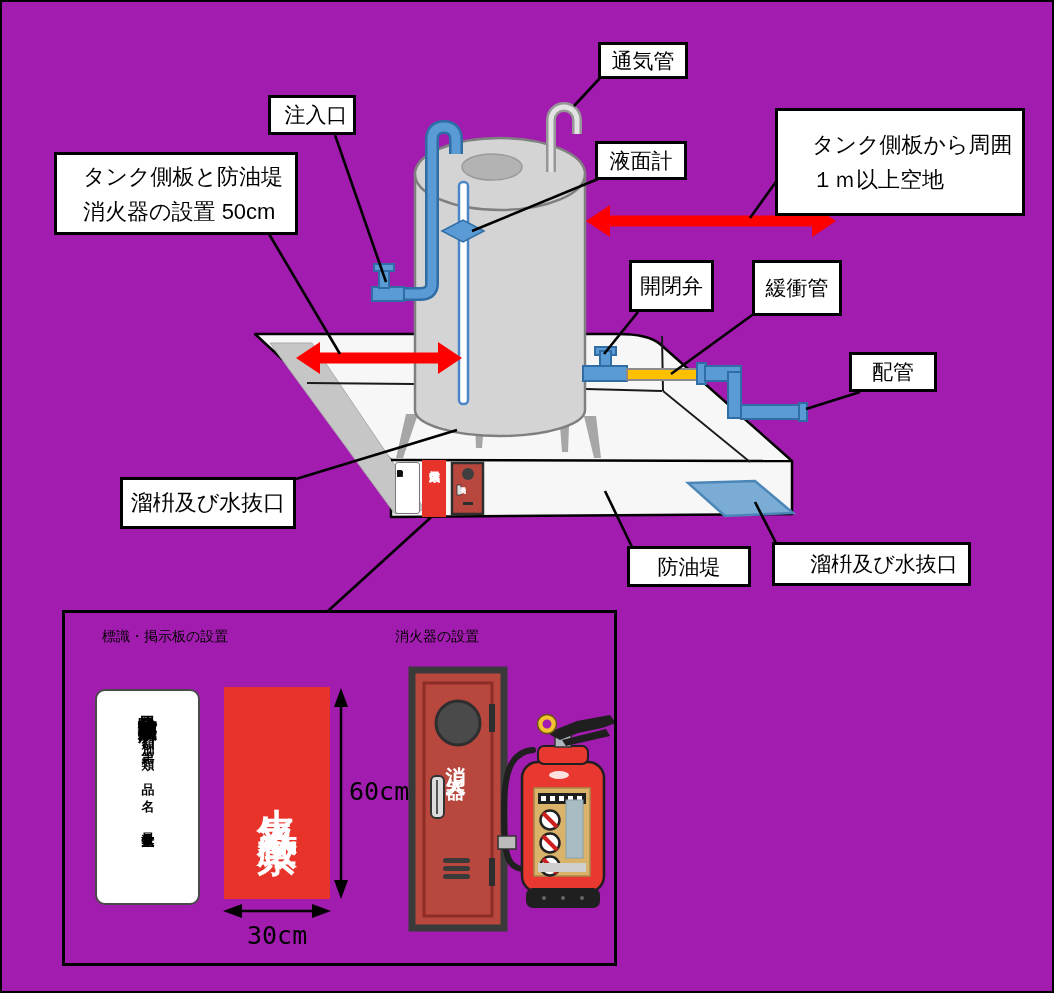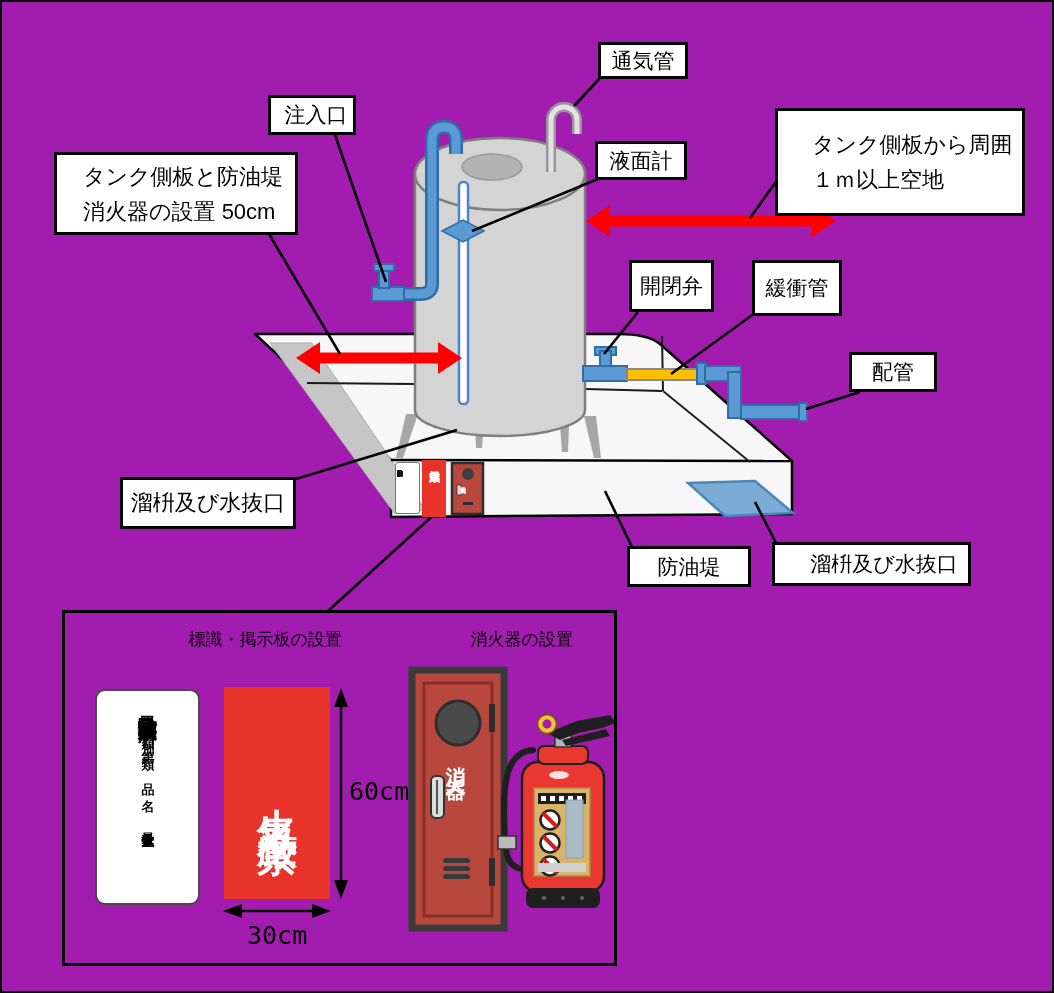--- a/index.html
+++ b/index.html
@@ -10,21 +10,21 @@
   }
   #art{position:absolute;left:0;top:0;z-index:1;}
   .lbl{
     position:absolute;z-index:3;background:#fff;border:3px solid #000;
     display:flex;align-items:center;justify-content:center;
     font-size:21px;white-space:nowrap;box-sizing:border-box;
   }
   .lbl.two{flex-direction:column;align-items:flex-start;justify-content:center;font-size:22px;line-height:35px;}
   .panel{position:absolute;z-index:2;border:3px solid #000;box-sizing:border-box;pointer-events:none;}
   .ptxt{position:absolute;z-index:3;}
-  .hdr{font-size:17px;text-align:right;}
+  .hdr{font-size:14px;text-align:left;}
   .vtext{writing-mode:vertical-rl;text-orientation:upright;}
   .white-sign{
     position:absolute;z-index:3;background:#fff;border:2px solid #4a4a4a;border-radius:10px;
     box-sizing:border-box;display:flex;justify-content:center;padding:8px 4px;
   }
   .ws-inner{writing-mode:vertical-rl;text-orientation:upright;height:100%;font-weight:bold;}
   .ws-title{font-size:19px;letter-spacing:1px;margin:0 2px;}
   .ws-col{font-size:13px;margin:0 3px;}
   .ws-class{letter-spacing:7px;}
   .ws-name{letter-spacing:16px;margin-top:2px;}

